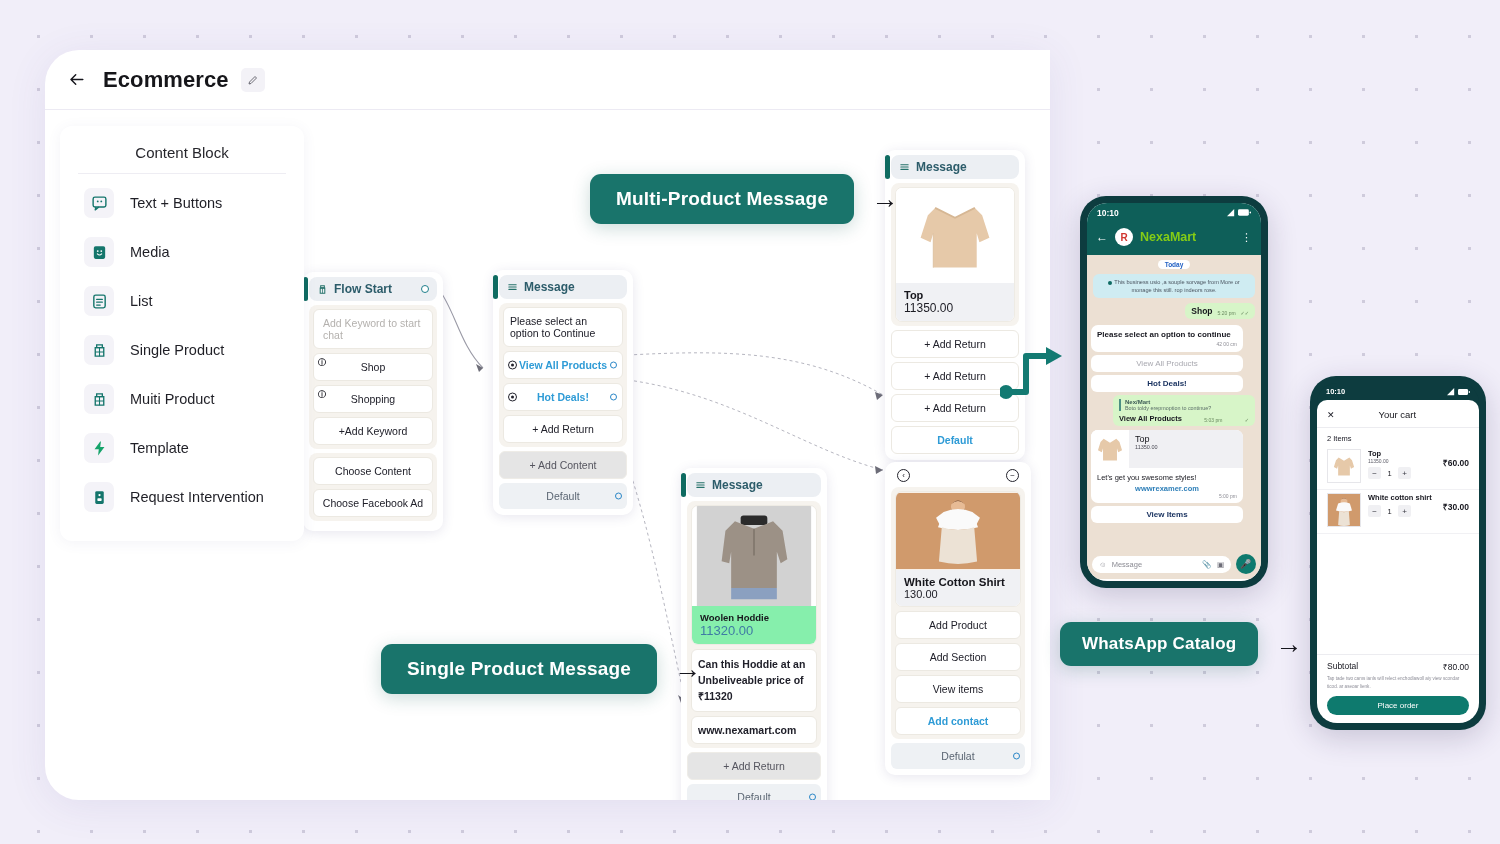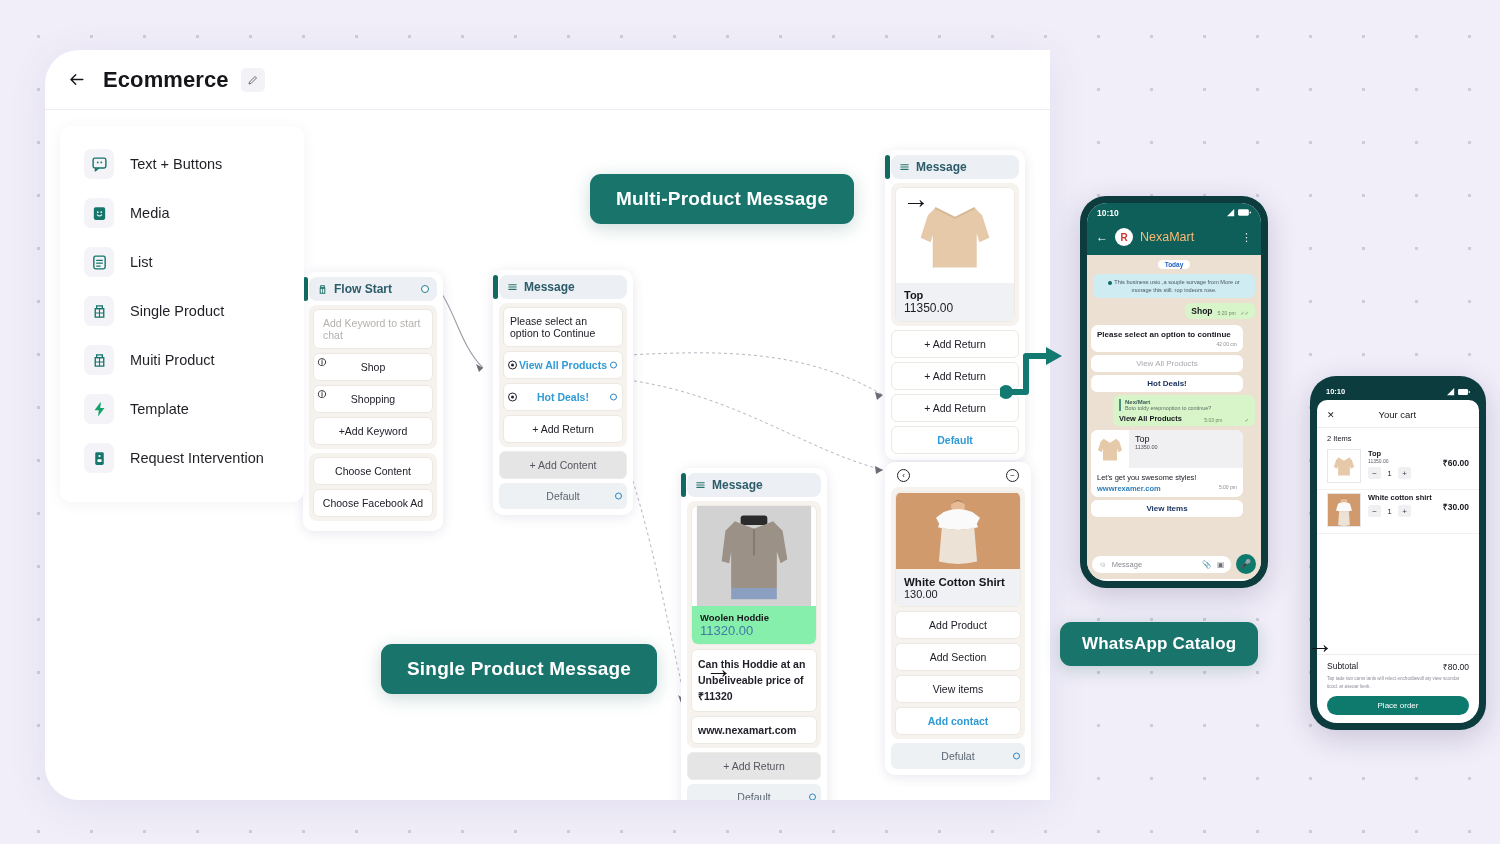--- a/index.html
+++ b/index.html
@@ -164,21 +164,21 @@
     display:flex; justify-content:space-between; align-items:center;
     padding:3px 6px 5px 6px;
   }
   .ctrl-circ {
     width:13px; height:13px; border-radius:50%; border:1.4px solid #23232c;
     display:flex; align-items:center; justify-content:center;
     font-size:8px; color:#23232c; line-height:1;
   }
 
   
-  .pill-wrap { position:absolute; display:flex; align-items:center; z-index:9;gap:31px; }
+  .pill-wrap { position:absolute; display:flex; align-items:center; z-index:9; }
   .pill {
     background:#19746b; color:#fff; border-radius:11px;
     font-size:19px; font-weight:700; letter-spacing:.2px;
     padding:14px 26px; box-shadow:0 4px 18px rgba(20,90,80,.22);
     white-space:nowrap;
   }
   .pill-arrow {
     margin-left:17px; color:#15151c; font-size:27px; font-weight:700; line-height:1;
   }
 
@@ -203,21 +203,21 @@
   .wa-bar {
     background:#0e5f59; display:flex; align-items:center; gap:7px;
     padding:6px 9px 9px 9px;
   }
   .wa-back { color:#fff; font-size:12px; }
   .wa-avatar {
     width:18px; height:18px; border-radius:50%; background:#fff;
     display:flex; align-items:center; justify-content:center;
     font-size:10px; color:#d1362f; font-weight:700;
   }
-  .wa-name { color:#fdba74; font-size:12.5px; font-weight:400; }
+  .wa-name { color:#84cc16; font-size:12.5px; font-weight:700; }
   .wa-menu { margin-left:auto; color:#fff; font-size:11px; letter-spacing:0; }
   .wa-chat {
     background:#ece0d3; height:calc(100% - 54px);
     padding:5px 6px 0 6px; position:relative; overflow:hidden;
   }
   .wa-daychip {
     margin:0 auto 5px auto; width:fit-content; background:#fff;
     border-radius:6px; padding:1px 7px; font-size:6.5px;
     color:#2462c4; font-weight:700;
   }
@@ -261,21 +261,21 @@
     background:#fff; border-radius:7px; width:152px; margin-left:-2px;
     overflow:hidden; margin-bottom:3px;
   }
   .wa-prod-top { display:flex; background:#f0f0f3; }
   .wa-prod-thumb { width:38px; height:38px; object-fit:cover; background:#fff; }
   .wa-prod-info { padding:4px 6px; }
   .wa-prod-title { font-size:9px; color:#16161c; }
   .wa-prod-price { font-size:5.5px; color:#4a4a54; }
   .wa-prod-body { padding:5px 6px 4px 6px; }
   .wa-prod-msg { font-size:7.5px; color:#1b1b22; margin-bottom:2px; }
-  .wa-prod-url { font-size:7.5px; color:#2e7fb8; font-weight:700; display:flex; align-items:flex-start; }
+  .wa-prod-url { font-size:7.5px; color:#2e7fb8; font-weight:700; display:flex; align-items:center;flex-direction:column; }
   .wa-prod-urltime { font-size:5px; color:#8d8d95; margin-left:auto; font-weight:400; }
   .wa-input {
     position:absolute; left:5px; right:5px; bottom:5px;
     display:flex; align-items:center; gap:5px;
   }
   .wa-input-field {
     flex:1; background:#fff; border-radius:12px; padding:4px 7px;
     display:flex; align-items:center; gap:5px;
     font-size:7.5px; color:#8b8b93;
   }
@@ -354,20 +354,21 @@
 
       <path d="M583 330 C 690 345, 760 400, 838 420" fill="none" stroke="#b6b6c0" stroke-width="1" stroke-dasharray="3 3"></path>
       <polygon points="838,420 830,416 831,424" fill="#6d6d78"></polygon>
 
       <path d="M586 425 C 610 500, 625 585, 640 650" fill="none" stroke="#b6b6c0" stroke-width="1" stroke-dasharray="3 3"></path>
       <polygon points="640,650 633,645 636,653" fill="#6d6d78"></polygon>
     </svg>
   </div>
 
   <div class="sidebar">
+    <div class="sidebar-title">Content Block</div>
 
     <div class="side-item">
       <span class="side-ico">
         <svg viewBox="0 0 24 24">
             <rect x="3" y="3" width="18" height="14" rx="2.5" fill="none" stroke="#15766c" stroke-width="2"></rect>
             <path d="M7 17l-1 4 5-4" fill="none" stroke="#15766c" stroke-width="2" stroke-linejoin="round"></path>
             <circle cx="9.5" cy="9" r="1.3" fill="#15766c"></circle>
             <circle cx="14.5" cy="9" r="1.3" fill="#15766c"></circle>
           </svg>
       </span>

